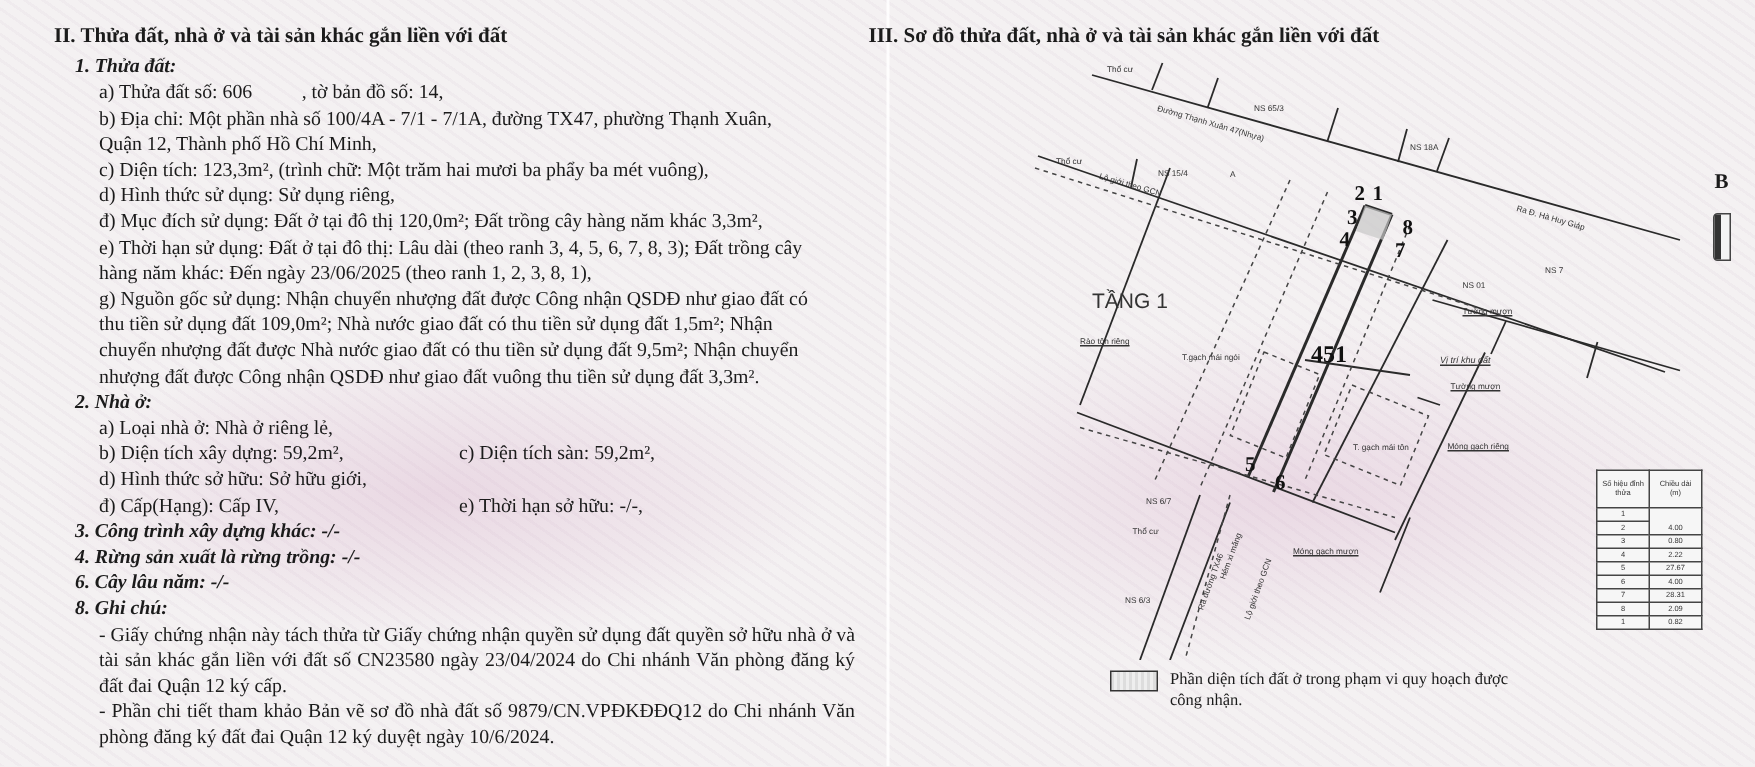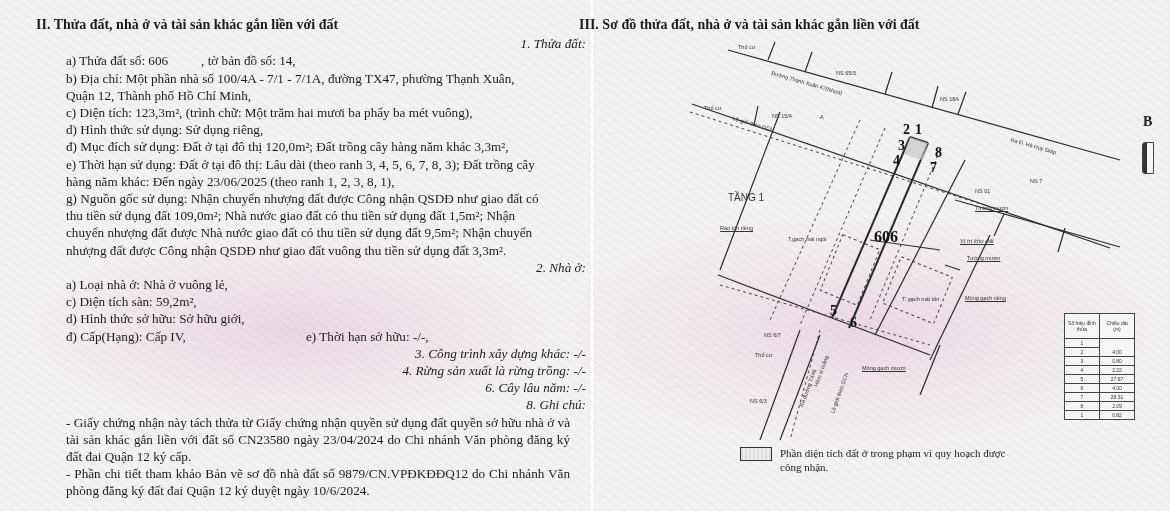--- a/index.html
+++ b/index.html
@@ -14,30 +14,30 @@
     position:absolute; inset:0;
     background:
       radial-gradient(ellipse at 290px 330px, rgba(214,170,200,0.35) 0, rgba(214,170,200,0.15) 160px, rgba(255,255,255,0) 260px),
       radial-gradient(ellipse at 860px 330px, rgba(214,170,200,0.35) 0, rgba(214,170,200,0.12) 180px, rgba(255,255,255,0) 300px),
       repeating-linear-gradient(35deg, rgba(200,180,200,0.10) 0 2px, rgba(255,255,255,0) 2px 7px),
       #f4f1f2;
   }
   .divider { position:absolute; left:591px; top:0; width:2px; height:511px; background:#ffffff; opacity:0.85; }
   .left { position:absolute; left:36px; top:16px; width:550px; font-size:13.2px; line-height:17.2px; }
   .h2 { font-weight:bold; font-size:14px; margin:0 0 2px 0; }
-  .h3 { font-weight:normal; font-style:italic; margin:0 0 0 14px;text-align:right; }
+  .h3 { font-weight:bold; font-style:italic; margin:0 0 0 14px; }
   .p { margin:0 0 0 30px; }
   .row { display:flex; margin-left:30px; }
   .row .c1 { width:240px; }
   .note { margin:0 16px 0 30px; text-align:justify; }
   .right-title { position:absolute; left:579px; top:17px; font-weight:bold; font-size:14px; }
   .map { position:absolute; left:600px; top:30px; width:570px; height:410px; }
   .lbl { position:absolute; font-family:"Liberation Sans","DejaVu Sans",sans-serif; font-size:5.5px; color:#333; white-space:nowrap; }
   .num { position:absolute; font-weight:bold; font-size:14px; color:#111; }
-  .tang { position:absolute; left:728px; top:192px; font-family:"Liberation Sans",sans-serif; font-size:10px; color:#333; }
+  .tang { position:absolute; left:728px; top:192px; font-family:"Liberation Sans",sans-serif; font-size:14px; color:#333; }
   .bigB { position:absolute; left:1143px; top:114px; font-weight:bold; font-size:14px; }
   table.len { position:absolute; left:1064px; top:313px; border-collapse:collapse; font-family:"Liberation Sans",sans-serif; font-size:5px; color:#333; background:#f6f6f6; }
   table.len td, table.len th { border:1px solid #444; padding:1px 3px; text-align:center; font-weight:normal; height:5px; }
   table.len th { height:22px; }
   .legend { position:absolute; left:740px; top:446px; display:flex; align-items:flex-start; font-size:11px; line-height:14px; }
   .legend-box { width:30px; height:12px; border:1.5px solid #333; margin-right:8px; margin-top:1px; background:repeating-linear-gradient(90deg,#ddd 0 2px,#eee 2px 4px); }
   .legend-text { width:230px;font-family:Liberation Serif, serif; }
 </style>
 </head>
 <body>
@@ -55,22 +55,23 @@
   <div class="p">d) Hình thức sử dụng: Sử dụng riêng,</div>
   <div class="p">đ) Mục đích sử dụng: Đất ở tại đô thị 120,0m²; Đất trồng cây hàng năm khác 3,3m²,</div>
   <div class="p">e) Thời hạn sử dụng: Đất ở tại đô thị: Lâu dài (theo ranh 3, 4, 5, 6, 7, 8, 3); Đất trồng cây</div>
   <div class="p">hàng năm khác: Đến ngày 23/06/2025 (theo ranh 1, 2, 3, 8, 1),</div>
   <div class="p">g) Nguồn gốc sử dụng: Nhận chuyển nhượng đất được Công nhận QSDĐ như giao đất có</div>
   <div class="p">thu tiền sử dụng đất 109,0m²; Nhà nước giao đất có thu tiền sử dụng đất 1,5m²; Nhận</div>
   <div class="p">chuyển nhượng đất được Nhà nước giao đất có thu tiền sử dụng đất 9,5m²; Nhận chuyển</div>
   <div class="p">nhượng đất được Công nhận QSDĐ như giao đất vuông thu tiền sử dụng đất 3,3m².</div>
 
   <div class="h3">2. Nhà ở:</div>
-  <div class="p">a) Loại nhà ở: Nhà ở vuông lẻ,</div>
+  <div class="p">a) Loại nhà ở: Nhà ở riêng lẻ,</div>
   <div class="row">
+    <span class="c1">b) Diện tích xây dựng: 59,2m²,</span>
     <span>c) Diện tích sàn: 59,2m²,</span>
   </div>
   <div class="p">d) Hình thức sở hữu: Sở hữu giới,</div>
   <div class="row">
     <span class="c1">đ) Cấp(Hạng): Cấp IV,</span>
     <span>e) Thời hạn sở hữu: -/-,</span>
   </div>
   <div class="h3">3. Công trình xây dựng khác: -/-</div>
   <div class="h3">4. Rừng sản xuất là rừng trồng: -/-</div>
   <div class="h3">6. Cây lâu năm: -/-</div>
@@ -150,21 +151,21 @@
 <div class="lbl" style="left:902px;top:296px">T. gạch mái tôn</div>
 <div class="lbl" style="left:764px;top:332px">NS 6/7</div>
 <div class="lbl" style="left:755px;top:352px">Thổ cư</div>
 <div class="lbl" style="left:750px;top:398px">NS 6/3</div>
 <div class="lbl" style="left:862px;top:365px;text-decoration:underline">Móng gạch mượn</div>
 <div class="lbl" style="left:788px;top:385px;transform:rotate(-70deg)">Ra đường TX46</div>
 <div class="lbl" style="left:805px;top:368px;transform:rotate(-70deg)">Hẻm xi măng</div>
 <div class="lbl" style="left:818px;top:390px;transform:rotate(-70deg)">Lộ giới theo GCN</div>
 
 <div class="tang">TẦNG 1</div>
-<div class="num" style="left:874px;top:228px;font-size:16px">606</div>
+<div class="num" style="left:874px;top:228px;font-size:16px">451</div>
 
 <div class="num" style="left:915px;top:122px">1</div>
 <div class="num" style="left:903px;top:122px">2</div>
 <div class="num" style="left:898px;top:138px">3</div>
 <div class="num" style="left:893px;top:153px">4</div>
 <div class="num" style="left:830px;top:303px">5</div>
 <div class="num" style="left:850px;top:315px">6</div>
 <div class="num" style="left:930px;top:160px">7</div>
 <div class="num" style="left:935px;top:145px">8</div>
 

